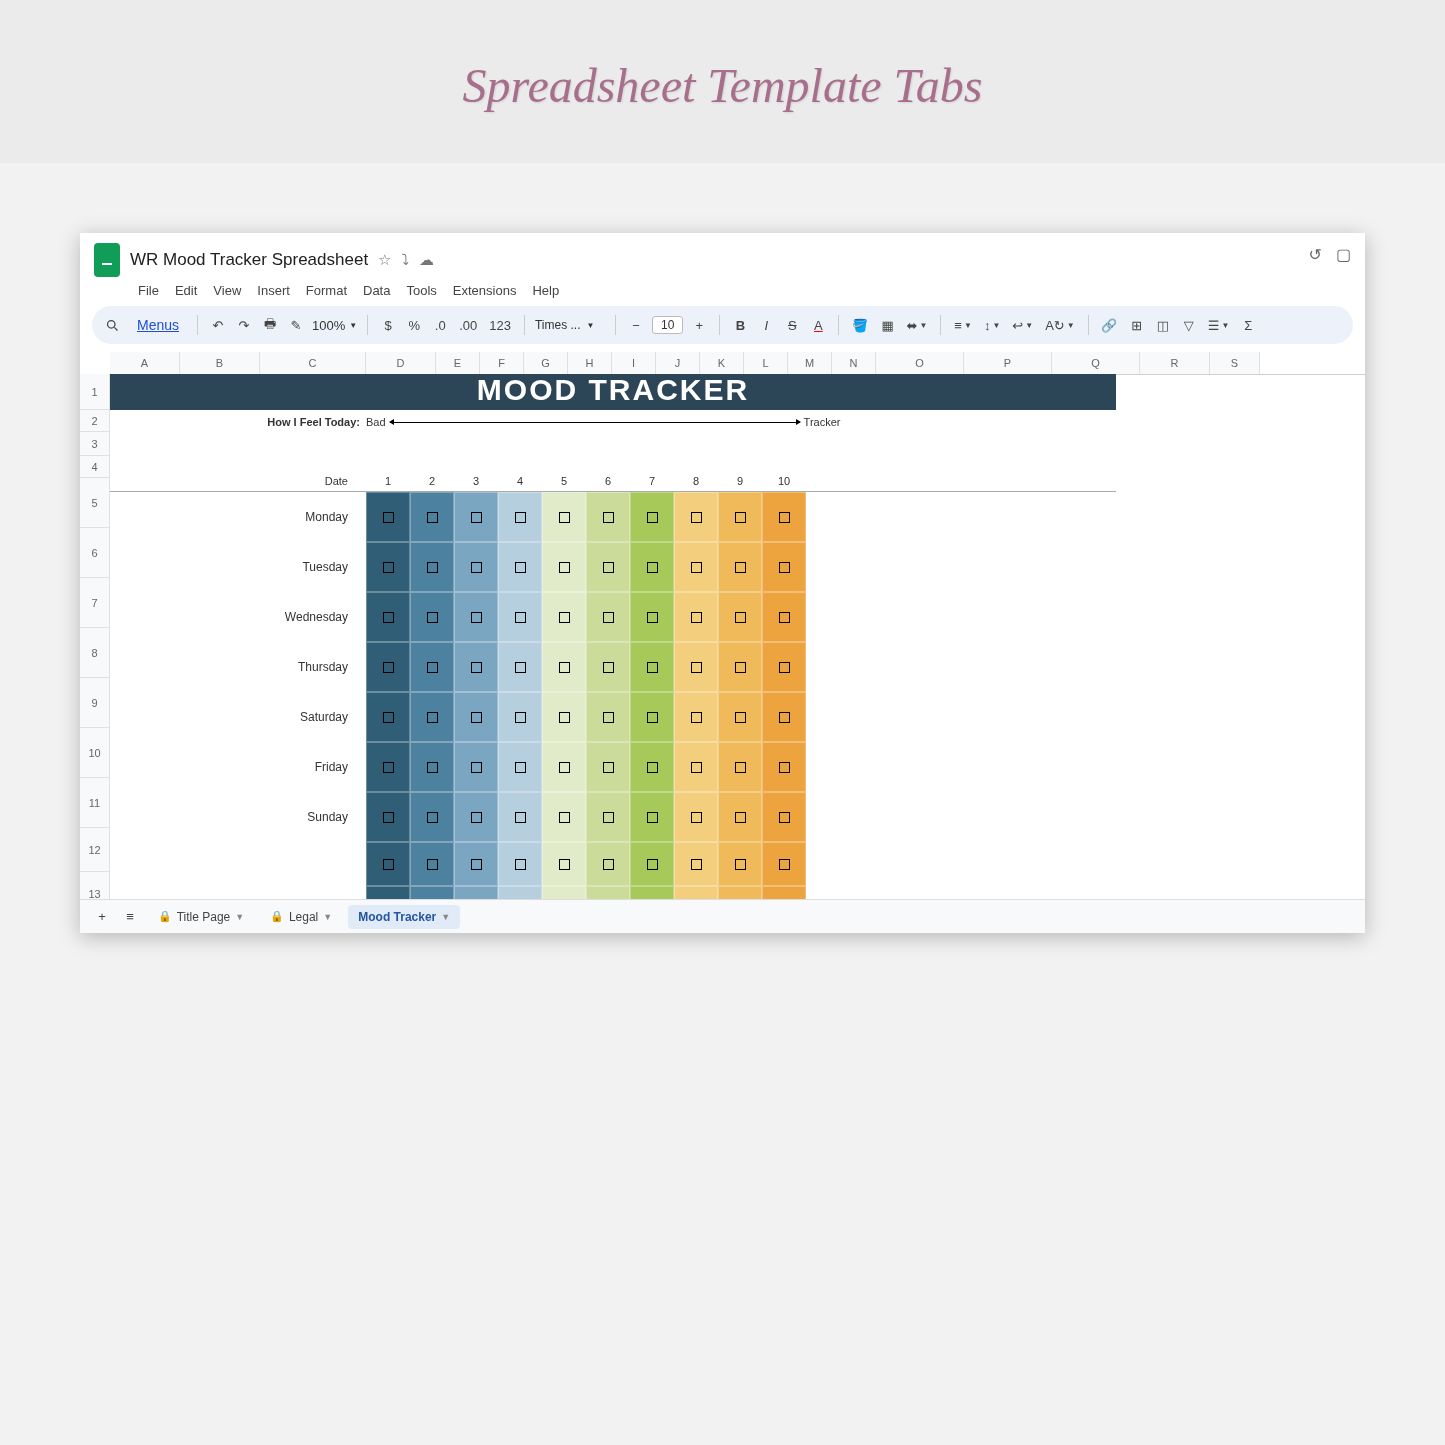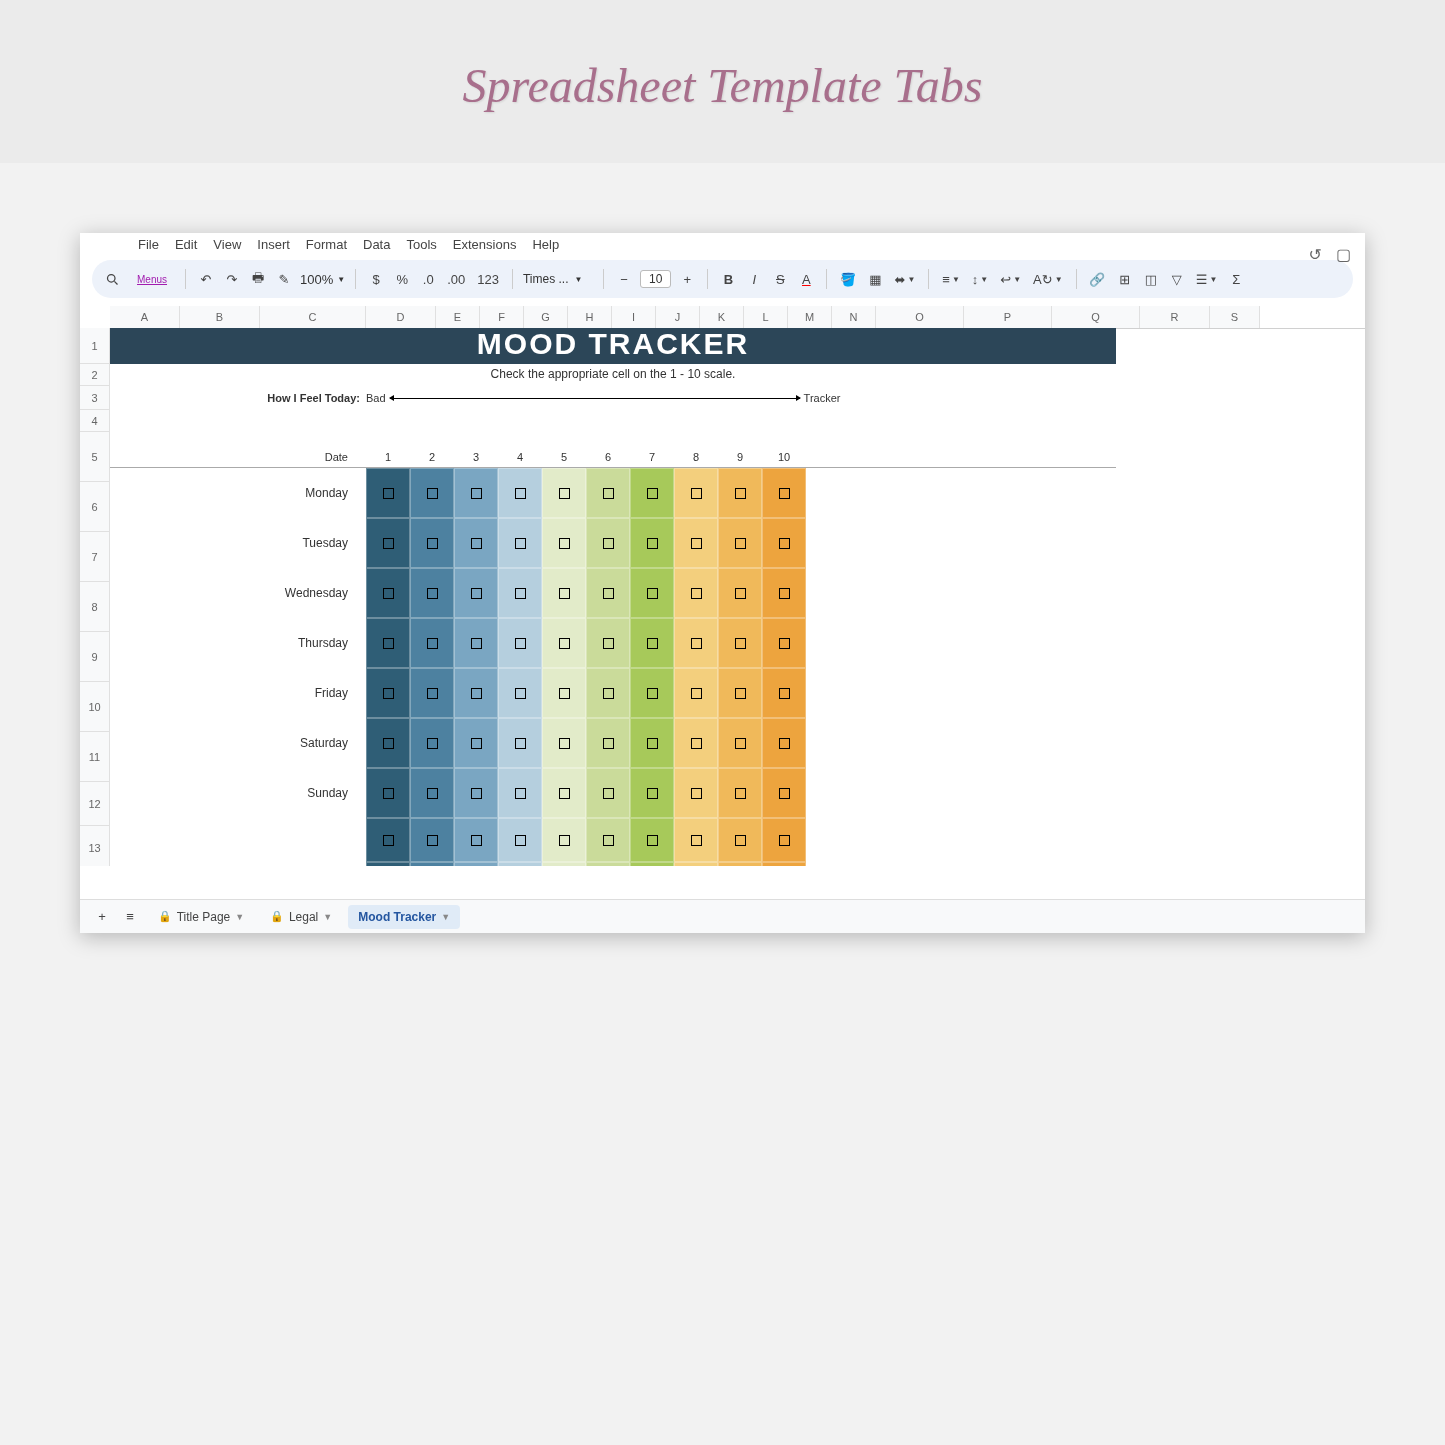--- a/index.html
+++ b/index.html
@@ -10,21 +10,21 @@
   .canvas-wrap { padding: 70px 80px 30px; }
   .sheet-frame { background: #fff; box-shadow: 0 4px 20px rgba(0,0,0,0.25); width: 1285px; height: 700px; margin: 0 auto; position: relative; overflow: hidden; font-size: 12px; color: #333; }
   .titlebar { display: flex; align-items: center; padding: 10px 14px 2px; gap: 10px; }
   .gs-logo { width: 26px; height: 34px; background: #0f9d58; border-radius: 4px; position: relative; display:flex; align-items:center; justify-content:center;}
   .gs-logo::after { content:""; width:14px; height:14px; background:#fff; border-radius:1px; box-shadow: inset 0 0 0 2px #0f9d58, inset 0 4px 0 2px #0f9d58, inset 0 8px 0 2px #0f9d58;}
   .doc-title { font-size: 17px; color: #202124; }
   .title-icons { display:flex; gap:10px; color:#777; font-size:15px;}
   .menubar { display:flex; gap:16px; padding: 4px 58px 8px; font-size:13px; color:#444;}
   .menubar span { cursor:pointer; }
   .toolbar { display:flex; align-items:center; gap:6px; background:#edf2fa; border-radius: 24px; margin: 0 12px; padding: 5px 10px; height:38px;}
-  .tb-search { display:flex; align-items:center; gap:6px; background:transparent; border:none; font-size:10px; color:#a21caf; padding:4px 8px;text-decoration:underline;}
+  .tb-search { display:flex; align-items:center; gap:6px; background:transparent; border:none; font-size:14px; color:#1d4ed8; padding:4px 8px;text-decoration:underline;}
   .tb-sep { width:1px; height:20px; background:#ccc; margin:0 4px;}
   .tb-btn { min-width:20px; height:24px; display:flex; align-items:center; justify-content:center; color:#444; font-size:13px; cursor:pointer; padding:0 3px;}
   .tb-btn svg { width:15px; height:15px; }
   .tb-zoom { display:flex; align-items:center; gap:2px; font-size:13px;}
   .tb-font { display:flex; align-items:center; gap:4px; font-size:12px; min-width:70px;}
   .tb-size-box { border:1px solid #bbb; border-radius:3px; padding:1px 8px; font-size:12px; background:#fff;}
   .right-icons { position:absolute; top:12px; right:14px; display:flex; gap:14px; color:#666; font-size:16px;}
   .grid-area { position:relative; margin-top:8px; height:560px; overflow:hidden;}
   .colhdr { display:flex; position:relative; margin-left:30px; border-bottom:1px solid #d0d0d0;}
   .colhdr div { text-align:center; font-size:11px; color:#666; background:#f8f9fa; border-right:1px solid #e0e0e0; height:22px; line-height:22px;}
@@ -62,20 +62,29 @@
 <div class="hero">
   <div class="hero-sub">Spreadsheet Template Tabs</div>
 </div>
 
 <div class="canvas-wrap">
   <div class="sheet-frame">
     <div class="right-icons">
       <span>↺</span>
       <span>▢</span>
     </div>
+    <div class="titlebar">
+      <div class="gs-logo"></div>
+      <div class="doc-title">WR Mood Tracker Spreadsheet</div>
+      <div class="title-icons">
+        <span>☆</span>
+        <span>⤵</span>
+        <span>☁</span>
+      </div>
+    </div>
     <div class="menubar" id="menubar">
         <span>File</span>
         <span>Edit</span>
         <span>View</span>
         <span>Insert</span>
         <span>Format</span>
         <span>Data</span>
         <span>Tools</span>
         <span>Extensions</span>
         <span>Help</span>
@@ -175,21 +184,20 @@
           <div style="--rh: 50px;">7</div>
           <div style="--rh: 50px;">8</div>
           <div style="--rh: 50px;">9</div>
           <div style="--rh: 50px;">10</div>
           <div style="--rh: 50px;">11</div>
           <div style="--rh: 44px;">12</div>
           <div style="--rh: 44px;">13</div>
         </div>
       <div class="cells" id="cells">
         <div class="banner" style="width:1006px;">MOOD TRACKER</div>
-        <div class="subline" style="width:1006px;height:22px;">Check the appropriate cell on the 1 - 10 scale.</div>
         <div class="row3" style="width:1006px;">
           <div class="feel-label">How I Feel Today:</div>
           <div class="scale-wrap">
             <span>Bad</span>
             <div class="scale-line"></div>
             <span>Tracker</span>
           </div>
         </div>
         <div class="row4" style="width:1006px;margin-top:36px;">
           <div class="date-hdr">Date</div>
@@ -333,54 +341,54 @@
                 <div class="chk"></div>
               </div>
               <div class="mood-cell" style="background: rgb(240, 185, 90);">
                 <div class="chk"></div>
               </div>
               <div class="mood-cell" style="background: rgb(237, 164, 62);">
                 <div class="chk"></div>
               </div>
             </div>
             <div class="mood-row">
+              <div class="day-cell">Saturday</div>
+              <div class="mood-cell" style="background: rgb(47, 94, 118);">
+                <div class="chk"></div>
+              </div>
+              <div class="mood-cell" style="background: rgb(77, 129, 160);">
+                <div class="chk"></div>
+              </div>
+              <div class="mood-cell" style="background: rgb(122, 166, 194);">
+                <div class="chk"></div>
+              </div>
+              <div class="mood-cell" style="background: rgb(181, 207, 222);">
+                <div class="chk"></div>
+              </div>
+              <div class="mood-cell" style="background: rgb(226, 235, 201);">
+                <div class="chk"></div>
+              </div>
+              <div class="mood-cell" style="background: rgb(202, 219, 154);">
+                <div class="chk"></div>
+              </div>
+              <div class="mood-cell" style="background: rgb(167, 201, 90);">
+                <div class="chk"></div>
+              </div>
+              <div class="mood-cell" style="background: rgb(243, 207, 125);">
+                <div class="chk"></div>
+              </div>
+              <div class="mood-cell" style="background: rgb(240, 185, 90);">
+                <div class="chk"></div>
+              </div>
+              <div class="mood-cell" style="background: rgb(237, 164, 62);">
+                <div class="chk"></div>
+              </div>
+            </div>
+            <div class="mood-row">
               <div class="day-cell">Friday</div>
-              <div class="mood-cell" style="background: rgb(47, 94, 118);">
-                <div class="chk"></div>
-              </div>
-              <div class="mood-cell" style="background: rgb(77, 129, 160);">
-                <div class="chk"></div>
-              </div>
-              <div class="mood-cell" style="background: rgb(122, 166, 194);">
-                <div class="chk"></div>
-              </div>
-              <div class="mood-cell" style="background: rgb(181, 207, 222);">
-                <div class="chk"></div>
-              </div>
-              <div class="mood-cell" style="background: rgb(226, 235, 201);">
-                <div class="chk"></div>
-              </div>
-              <div class="mood-cell" style="background: rgb(202, 219, 154);">
-                <div class="chk"></div>
-              </div>
-              <div class="mood-cell" style="background: rgb(167, 201, 90);">
-                <div class="chk"></div>
-              </div>
-              <div class="mood-cell" style="background: rgb(243, 207, 125);">
-                <div class="chk"></div>
-              </div>
-              <div class="mood-cell" style="background: rgb(240, 185, 90);">
-                <div class="chk"></div>
-              </div>
-              <div class="mood-cell" style="background: rgb(237, 164, 62);">
-                <div class="chk"></div>
-              </div>
-            </div>
-            <div class="mood-row">
-              <div class="day-cell">Saturday</div>
               <div class="mood-cell" style="background: rgb(47, 94, 118);">
                 <div class="chk"></div>
               </div>
               <div class="mood-cell" style="background: rgb(77, 129, 160);">
                 <div class="chk"></div>
               </div>
               <div class="mood-cell" style="background: rgb(122, 166, 194);">
                 <div class="chk"></div>
               </div>
               <div class="mood-cell" style="background: rgb(181, 207, 222);">

